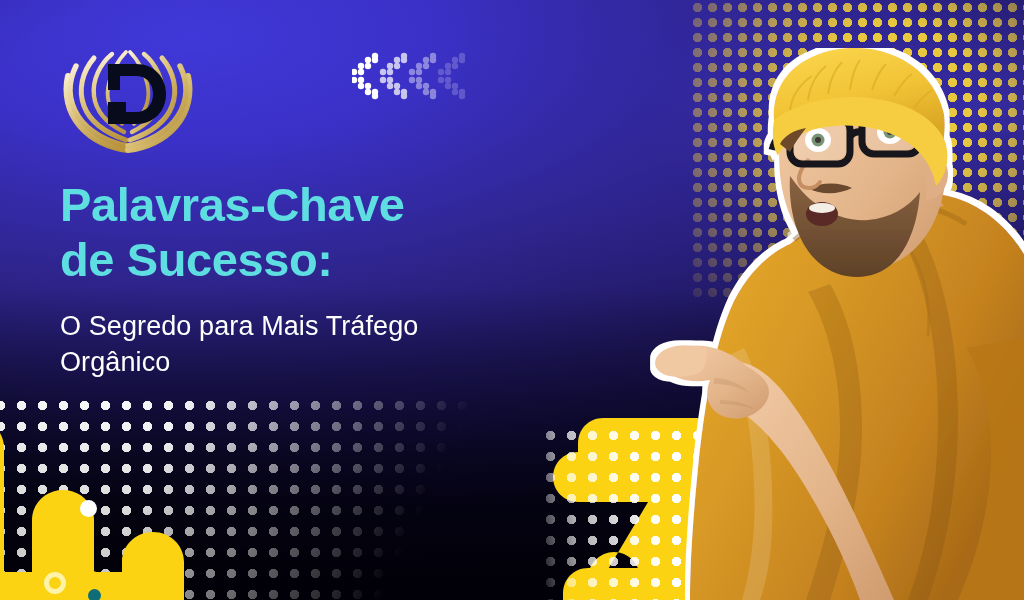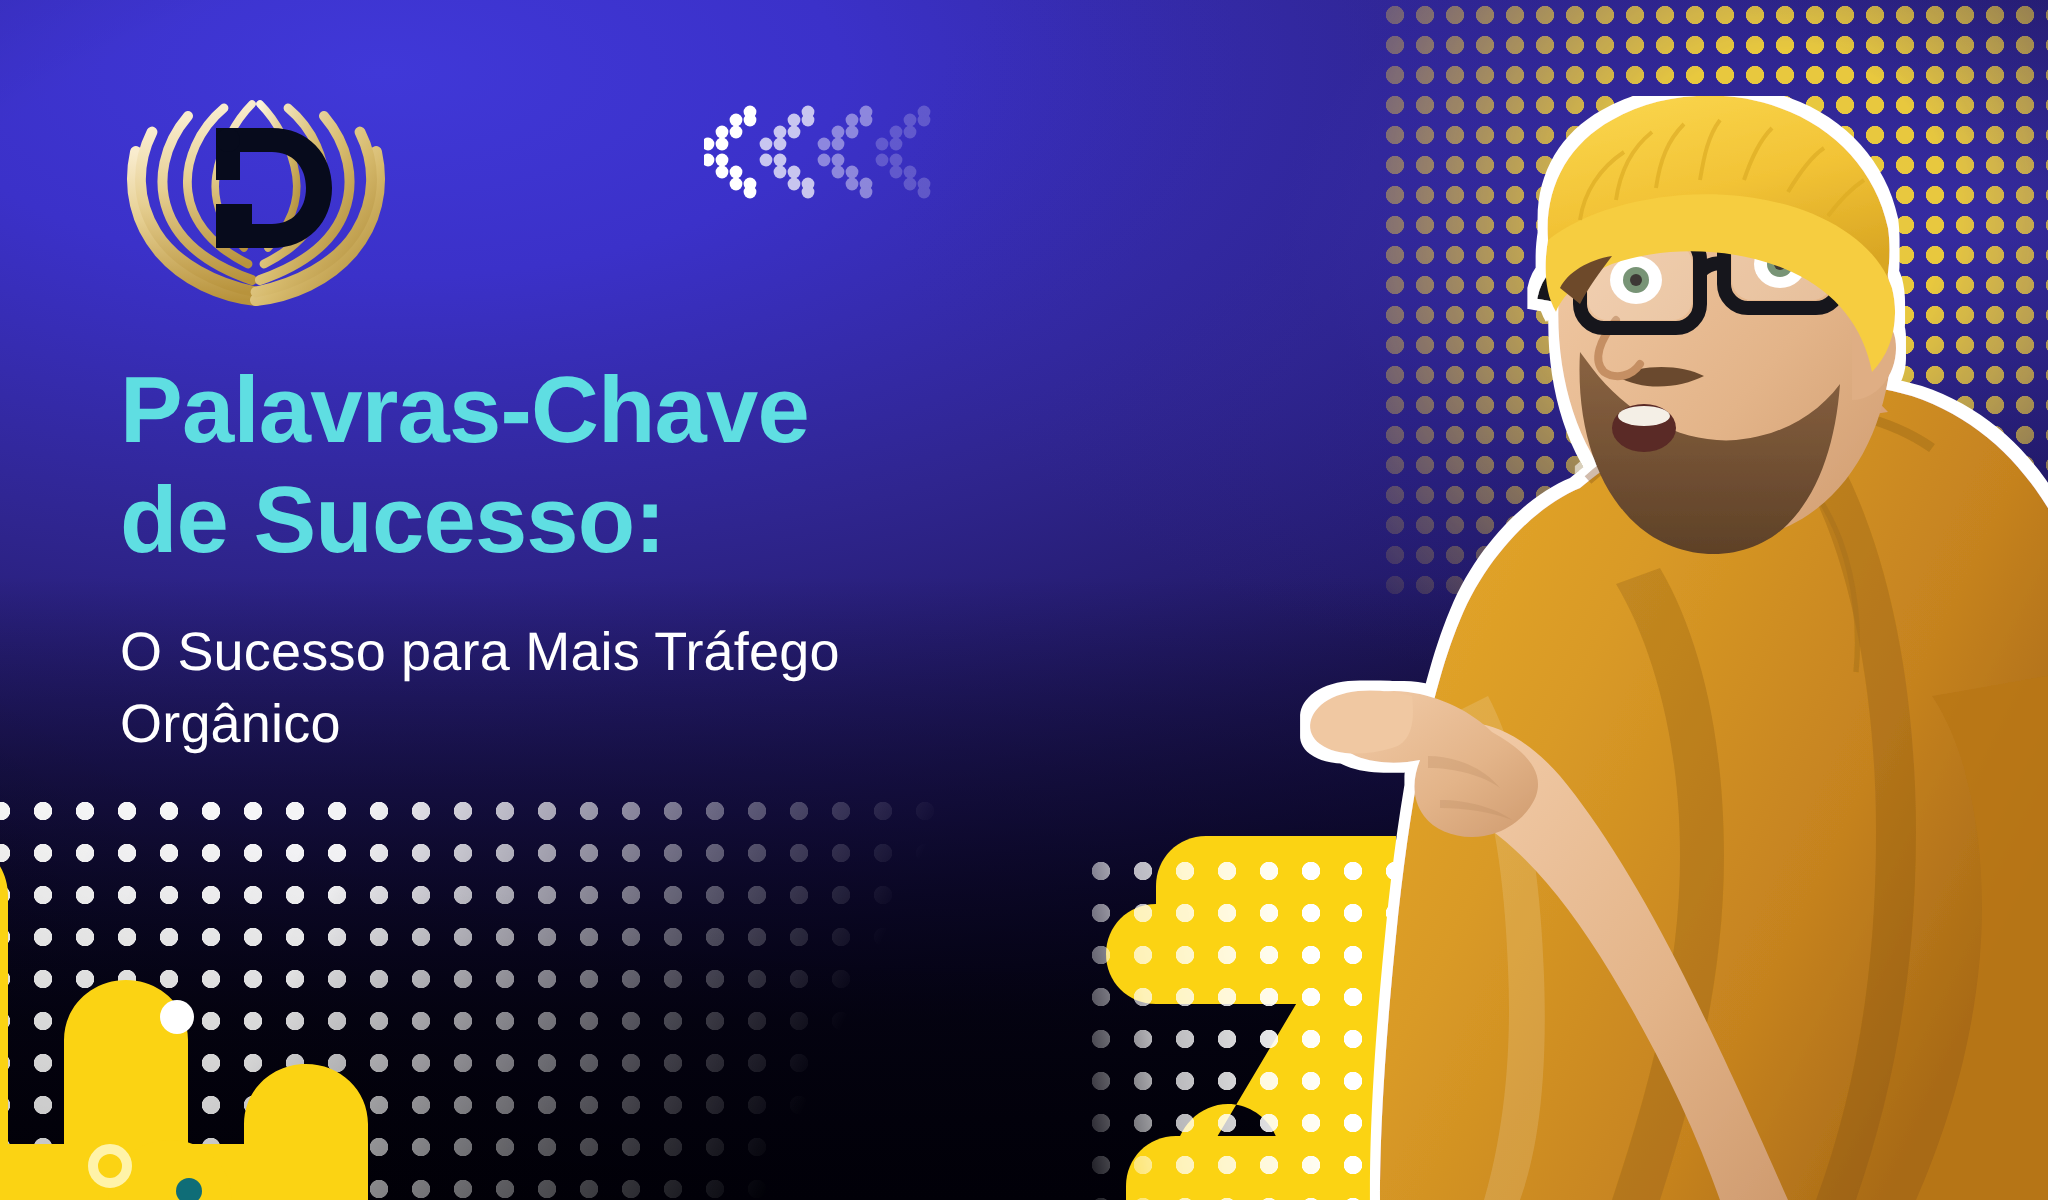--- a/index.html
+++ b/index.html
@@ -487,17 +487,17 @@
 
       <path d="M186,96 C190,88 200,82 212,80 C206,88 200,96 196,104 Z" fill="#6d4a2c"></path>
     </g>
   </svg>
 
   <div class="bg-vignette"></div>
 
   <div class="copy">
     <h1 class="headline">Palavras-Chave
 de Sucesso:</h1>
-    <p class="subhead">O Sucesso para Mais Tráfego
+    <p class="subhead">O Segredo para Mais Tráfego
 Orgânico</p>
   </div>
 
 </div>
 
 </body></html>

